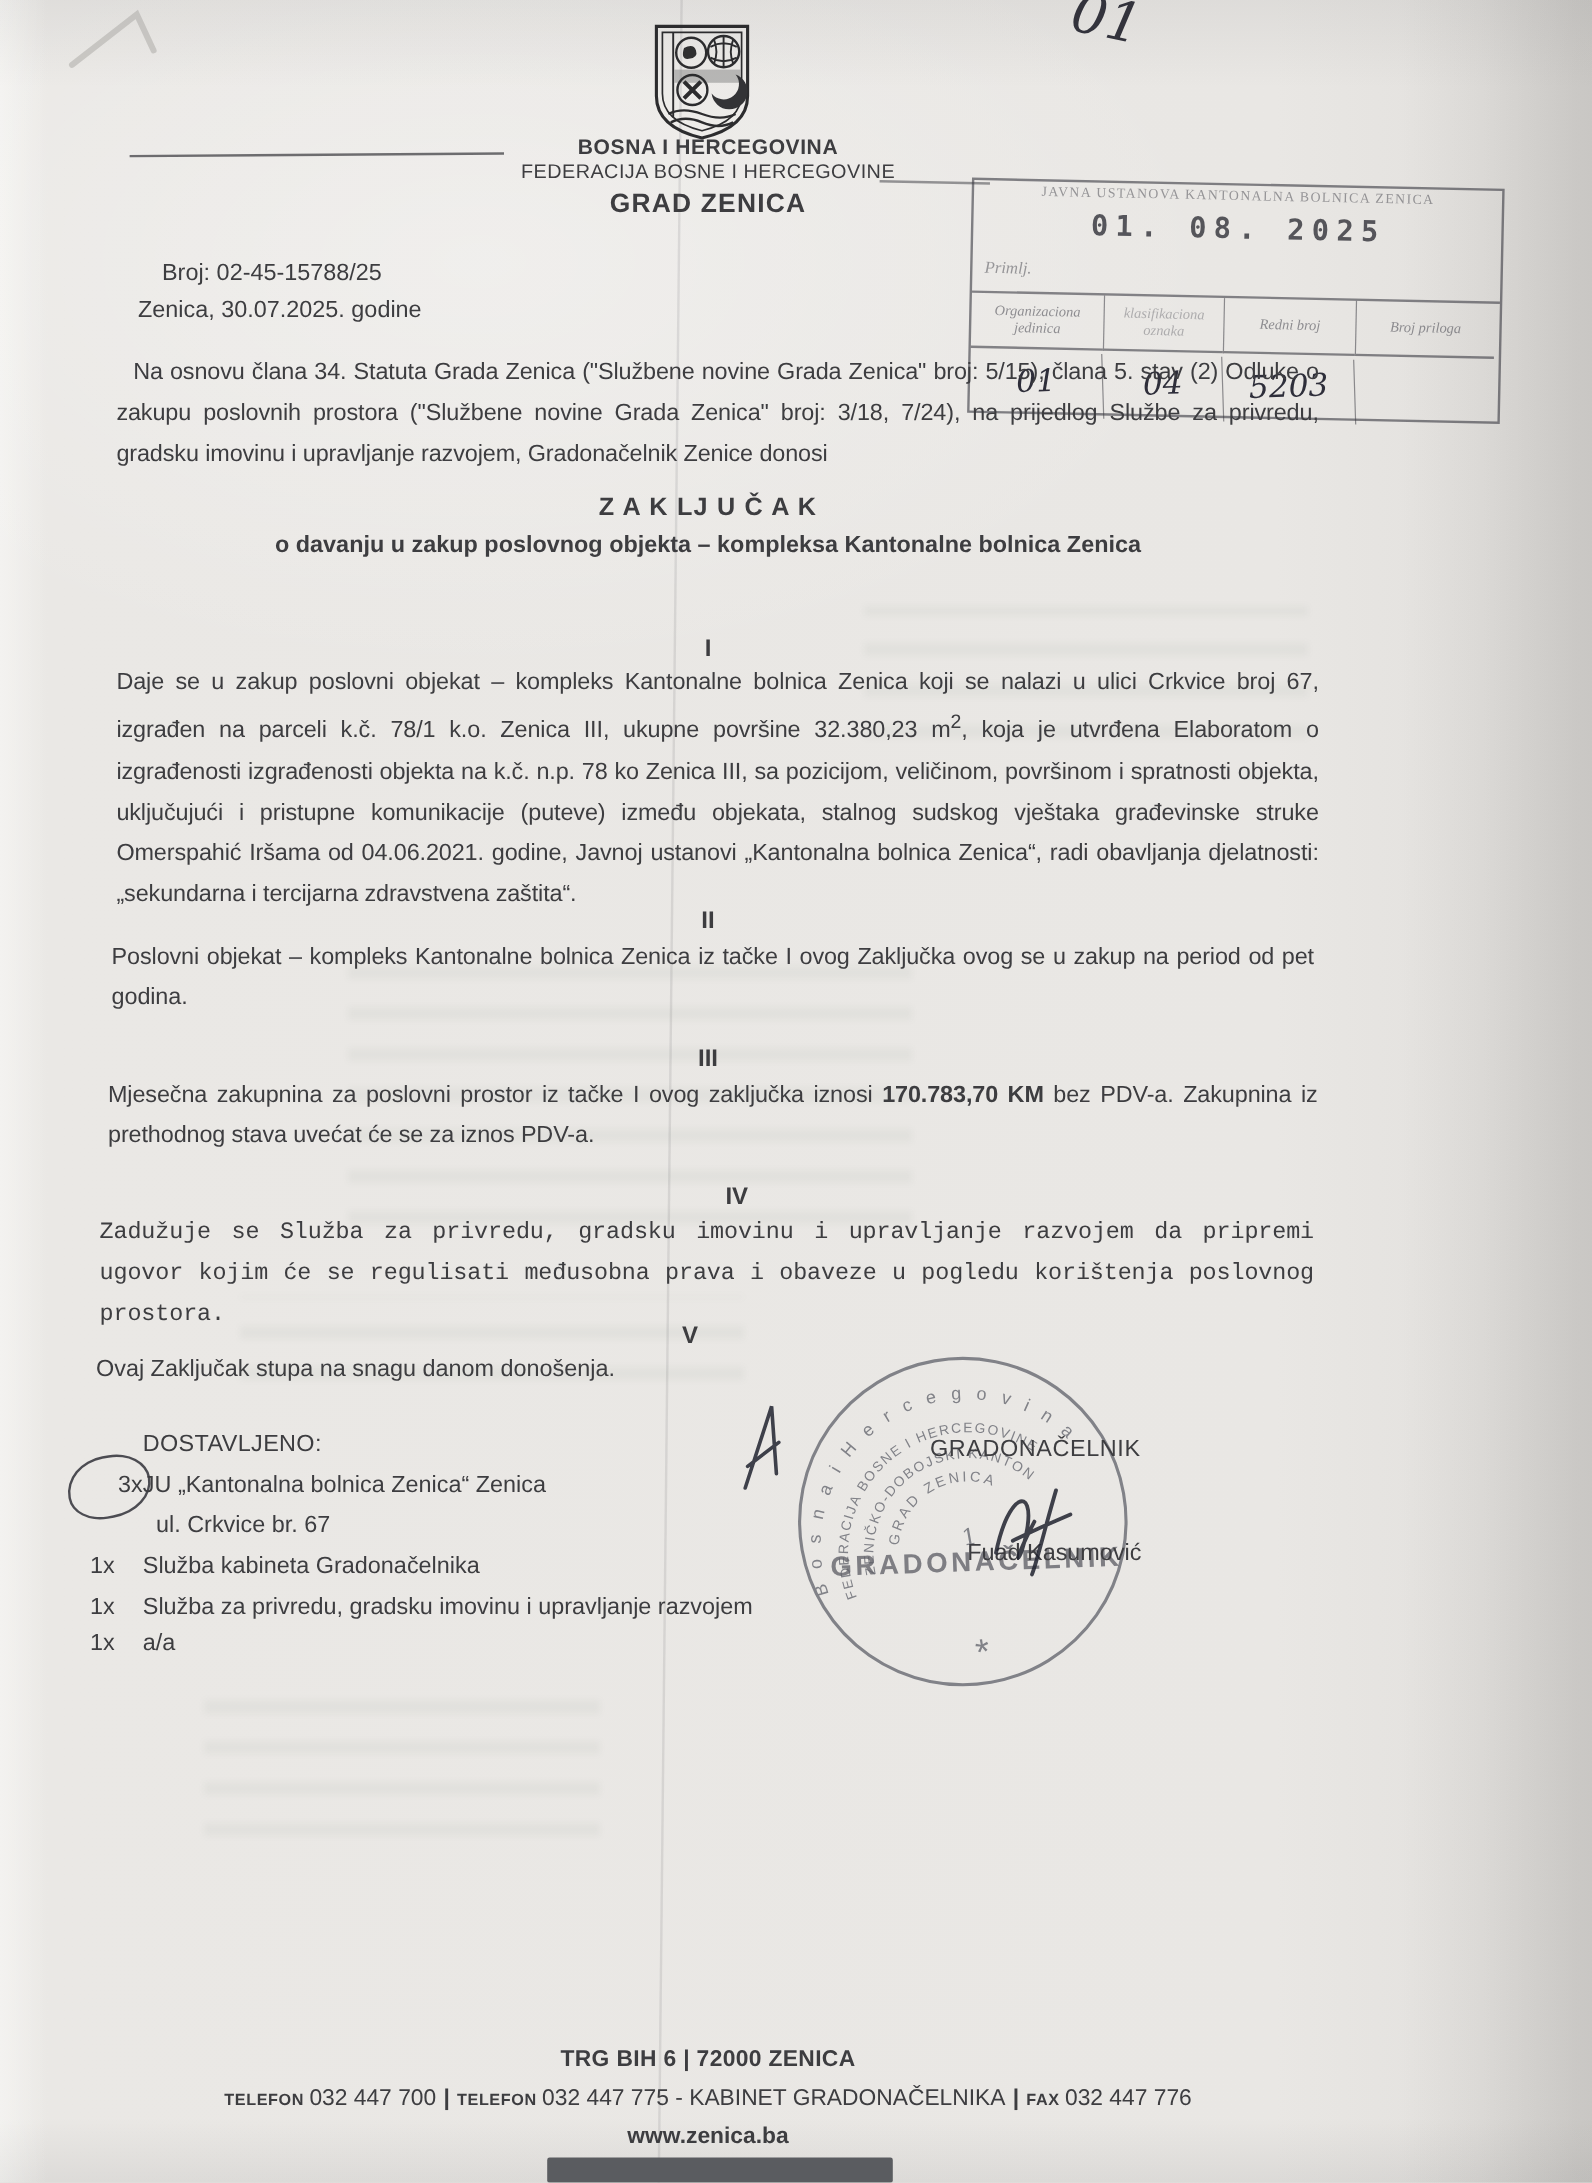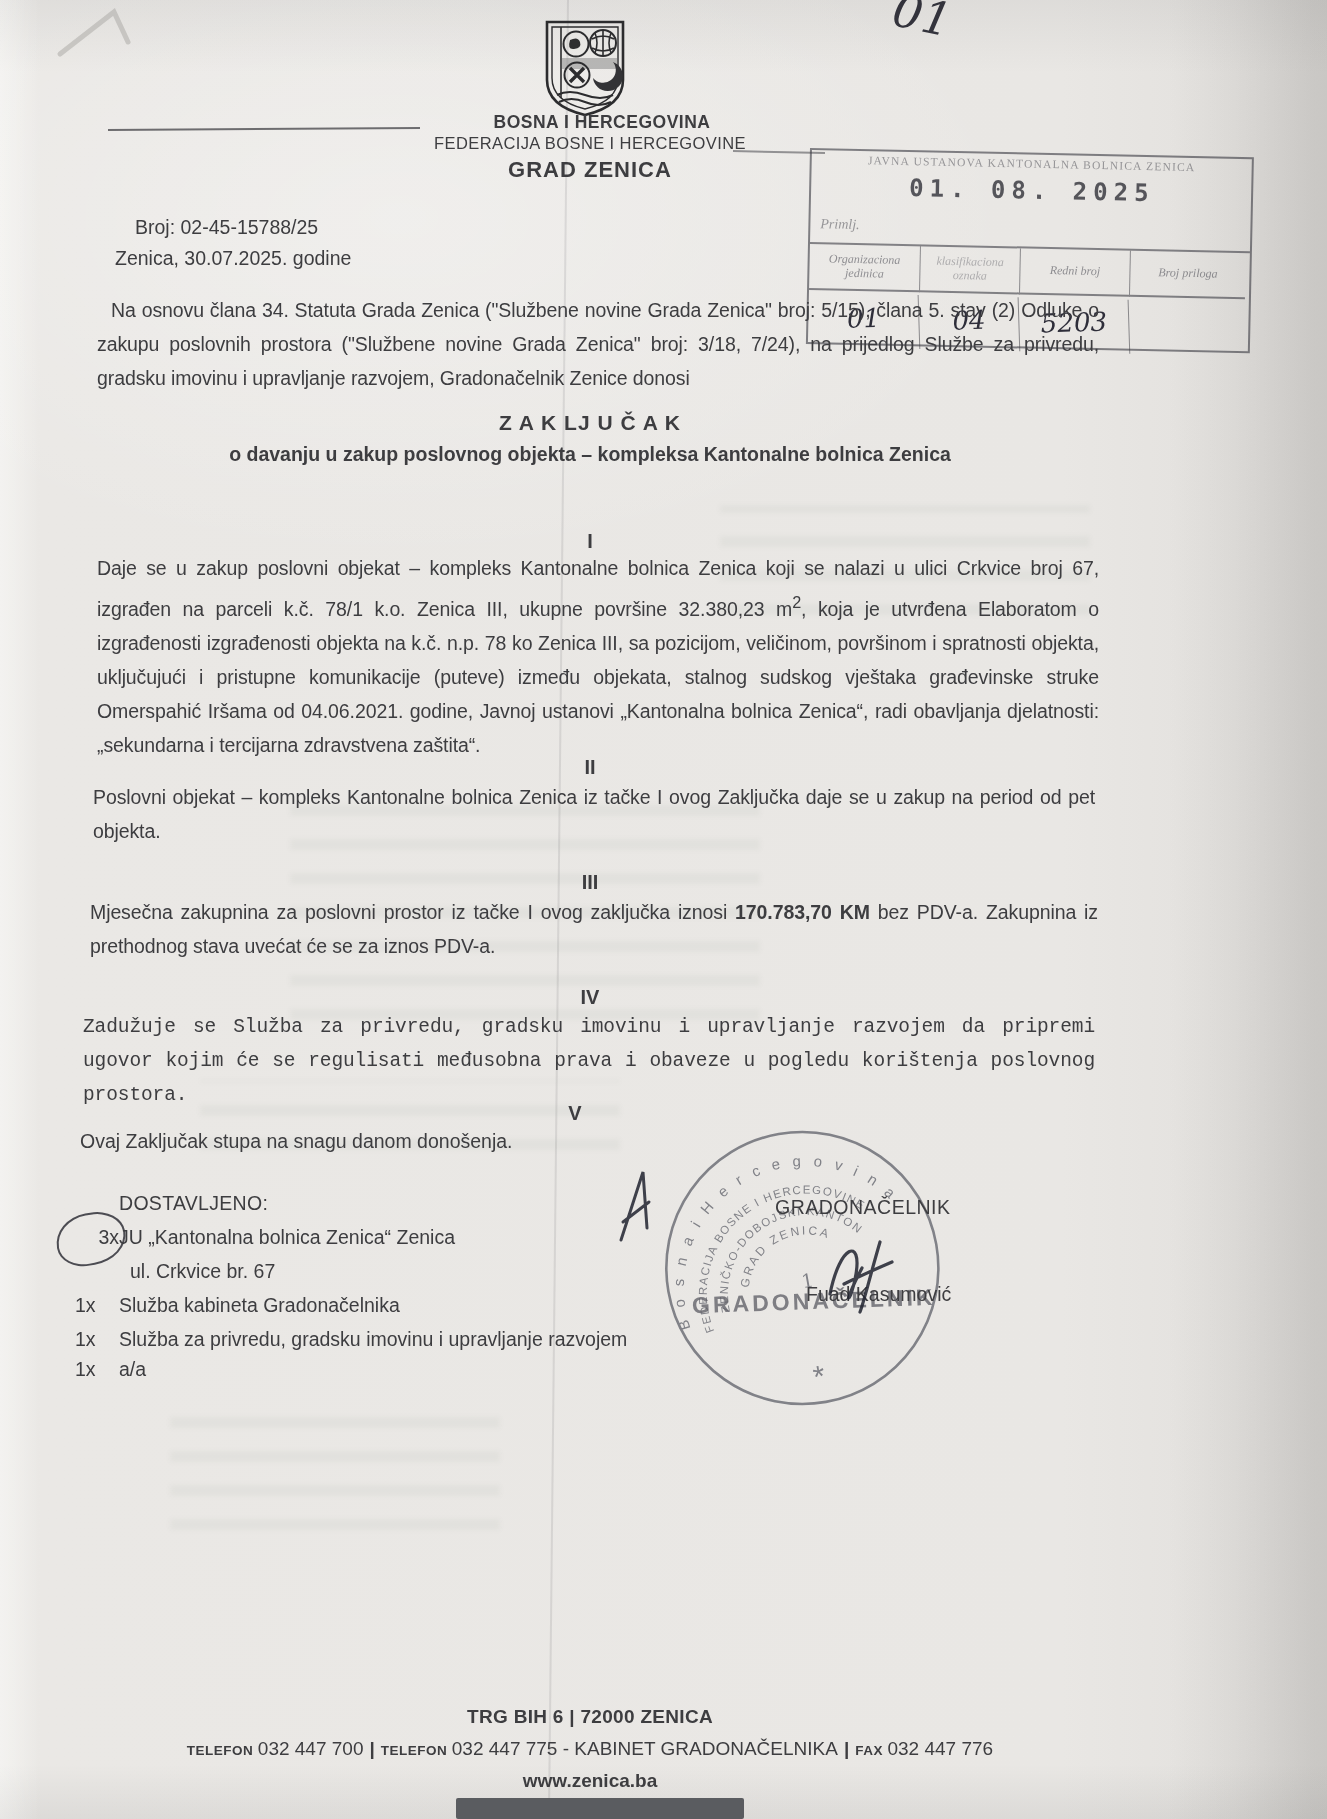--- a/index.html
+++ b/index.html
@@ -85,21 +85,21 @@
     <circle cx="37" cy="26" r="12.5" fill="none" stroke="#2c2c2e" stroke-width="2"></circle>
     <path d="M31,22 q8,-4 10,2 q2,6 -6,7 q-7,1 -4,-9" fill="#2f2f30"></path>
     <circle cx="64" cy="25" r="13" fill="none" stroke="#2c2c2e" stroke-width="2"></circle>
     <path d="M53,21 q11,-6 22,0 M53,30 q11,6 22,0 M64,12 v26 M56,15 q4,10 0,20 M72,15 q-4,10 0,20" fill="none" stroke="#2c2c2e" stroke-width="1.6"></path>
     <circle cx="38" cy="57" r="12.5" fill="none" stroke="#2c2c2e" stroke-width="2"></circle>
     <path d="M31,50 L45,64 M45,50 L31,64" stroke="#2c2c2e" stroke-width="3.4"></path>
     <path d="M74,44 A15,15 0 1 1 54,60 A12,12 0 1 0 74,44 Z" fill="#333336"></path>
     <path d="M18,77 Q30,71 46,77 T74,77 M20,84 Q32,78 46,84 T72,84" fill="none" stroke="#2c2c2e" stroke-width="2"></path>
   </svg>
 
-  <div class="center-col" style="top:112px; font-weight:bold; font-size:17.5px; letter-spacing:.5px;padding-left:12px;">BOSNA I HERCEGOVINA</div>
+  <div class="center-col" style="top:112px; font-weight:bold; font-size:17.5px; letter-spacing:.5px;">BOSNA I HERCEGOVINA</div>
   <div class="center-col" style="top:134px; font-size:16.5px; letter-spacing:.4px;">FEDERACIJA BOSNE I HERCEGOVINE</div>
   <div class="center-col" style="top:157px; font-weight:bold; font-size:22px; letter-spacing:1px;">GRAD ZENICA</div>
 
   <div class="rule" style="left:108px; top:128px; width:312px; transform:rotate(-.4deg);"></div>
   <div class="rule" style="left:733px; top:151px; width:92px; transform:rotate(1.2deg); opacity:.7;"></div>
 
   <div class="rstamp">
     <div class="rs-inst">JAVNA USTANOVA KANTONALNA BOLNICA ZENICA</div>
     <div class="rs-date">01. 08. 2025</div>
     <div class="rs-primlj">Primlj.</div>
@@ -122,26 +122,26 @@
 
   <div class="abs para" style="left:97px; top:293px; width:1002px; text-indent:14px;">Na osnovu člana 34. Statuta Grada Zenica ("Službene novine Grada Zenica" broj: 5/15), člana 5. stav (2) Odluke o zakupu poslovnih prostora ("Službene novine Grada Zenica" broj: 3/18, 7/24), na prijedlog Službe za privredu, gradsku imovinu i upravljanje razvojem, Gradonačelnik  Zenice donosi</div>
 
   <div class="center-col" style="top:443px; font-weight:bold; font-size:19.5px;">o davanju u zakup poslovnog objekta – kompleksa Kantonalne bolnica Zenica</div>
   <div class="center-col" style="top:411px; font-weight:bold; font-size:21px; letter-spacing:1px;">Z A K LJ U Č A K</div>
 
   <div class="sec-num" style="top:530px;">I</div>
   <div class="abs para" style="left:97px; top:551px; width:1002px;"><span>Daje se u zakup poslovni objekat – kompleks Kantonalne bolnica Zenica koji se nalazi u ulici Crkvice broj 67, izgrađen na parceli k.č. 78/1 k.o. Zenica III, ukupne površine 32.380,23 m</span><sup>2</sup><span>, koja je utvrđena Elaboratom o izgrađenosti izgrađenosti objekta na k.č. n.p. 78 ko Zenica III, sa pozicijom, veličinom, površinom i spratnosti objekta, uključujući i pristupne komunikacije (puteve) između objekata, stalnog sudskog vještaka građevinske struke Omerspahić Iršama od 04.06.2021. godine, Javnoj ustanovi „Kantonalna bolnica Zenica“, radi obavljanja djelatnosti: „sekundarna i tercijarna zdravstvena zaštita“.</span></div>
 
   <div class="sec-num" style="top:756px;">II</div>
-  <div class="abs para" style="left:93px; top:780px; width:1002px;">Poslovni objekat – kompleks Kantonalne bolnica Zenica iz tačke I ovog Zaključka daje se u zakup na period od pet objekta.</div>
+  <div class="abs para" style="left:93px; top:780px; width:1002px;">Poslovni objekat – kompleks Kantonalne bolnica Zenica iz tačke I ovog Zaključka ovog se u zakup na period od pet godina.</div>
 
   <div class="sec-num" style="top:871px;">III</div>
   <div class="abs para" style="left:90px; top:895px; width:1008px;"><span>Mjesečna zakupnina za poslovni prostor iz tačke I ovog zaključka iznosi </span><span class="b">170.783,70 KM</span><span> bez PDV-a. Zakupnina iz prethodnog stava uvećat će se za iznos PDV-a.</span></div>
 
-  <div class="sec-num" style="top:986px;">IV</div>
+  <div class="sec-num" style="top:986px;padding-left:24px;">IV</div>
   <div class="abs para" style="left:83px; top:1010px; width:1012px;font-family:Liberation Mono, monospace;">Zadužuje se Služba za privredu, gradsku imovinu i upravljanje razvojem da pripremi ugovor kojim će se regulisati međusobna prava i obaveze u pogledu korištenja poslovnog prostora.</div>
 
   <div class="sec-num" style="top:1102px; width:1150px;">V</div>
   <div class="abs" style="left:80px; top:1130px; font-size:19.5px;">Ovaj  Zaključak stupa na snagu danom donošenja.</div>
 
   <div class="abs" style="left:75px; top:1192px; font-size:19.5px; letter-spacing:.3px;margin-left:44px;">DOSTAVLJENO:</div>
   <div class="circle3x"></div>
   <div class="abs" style="left:75px; top:1226px; font-size:19.5px;text-align:right;"><span style="display:inline-block;width:44px;">3x</span><span>JU „Kantonalna bolnica Zenica“ Zenica</span></div>
   <div class="abs" style="left:75px; top:1260px; font-size:19.5px;"><span style="display:inline-block;width:55px;"></span><span>ul. Crkvice br. 67</span></div>
   <div class="abs" style="left:75px; top:1294px; font-size:19.5px;"><span style="display:inline-block;width:44px;">1x</span><span>Služba kabineta Gradonačelnika</span></div>

